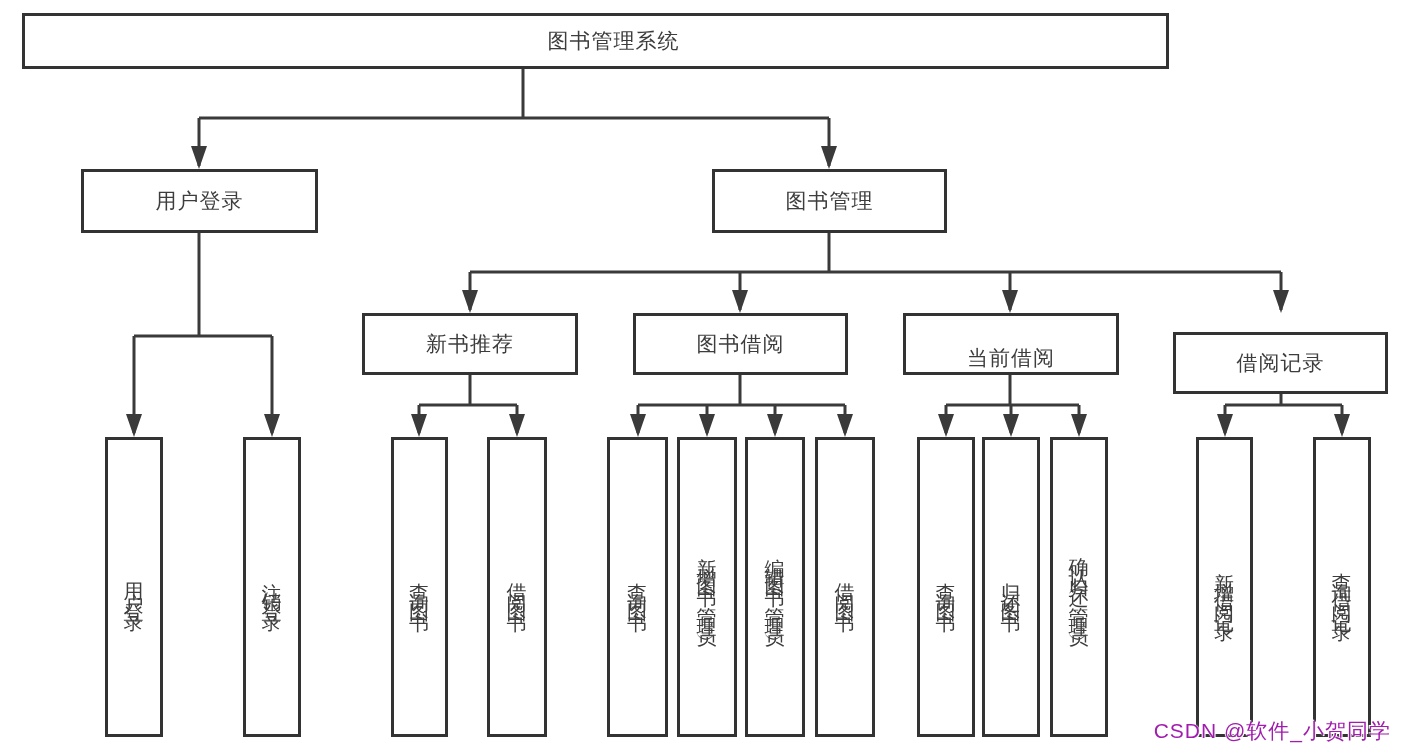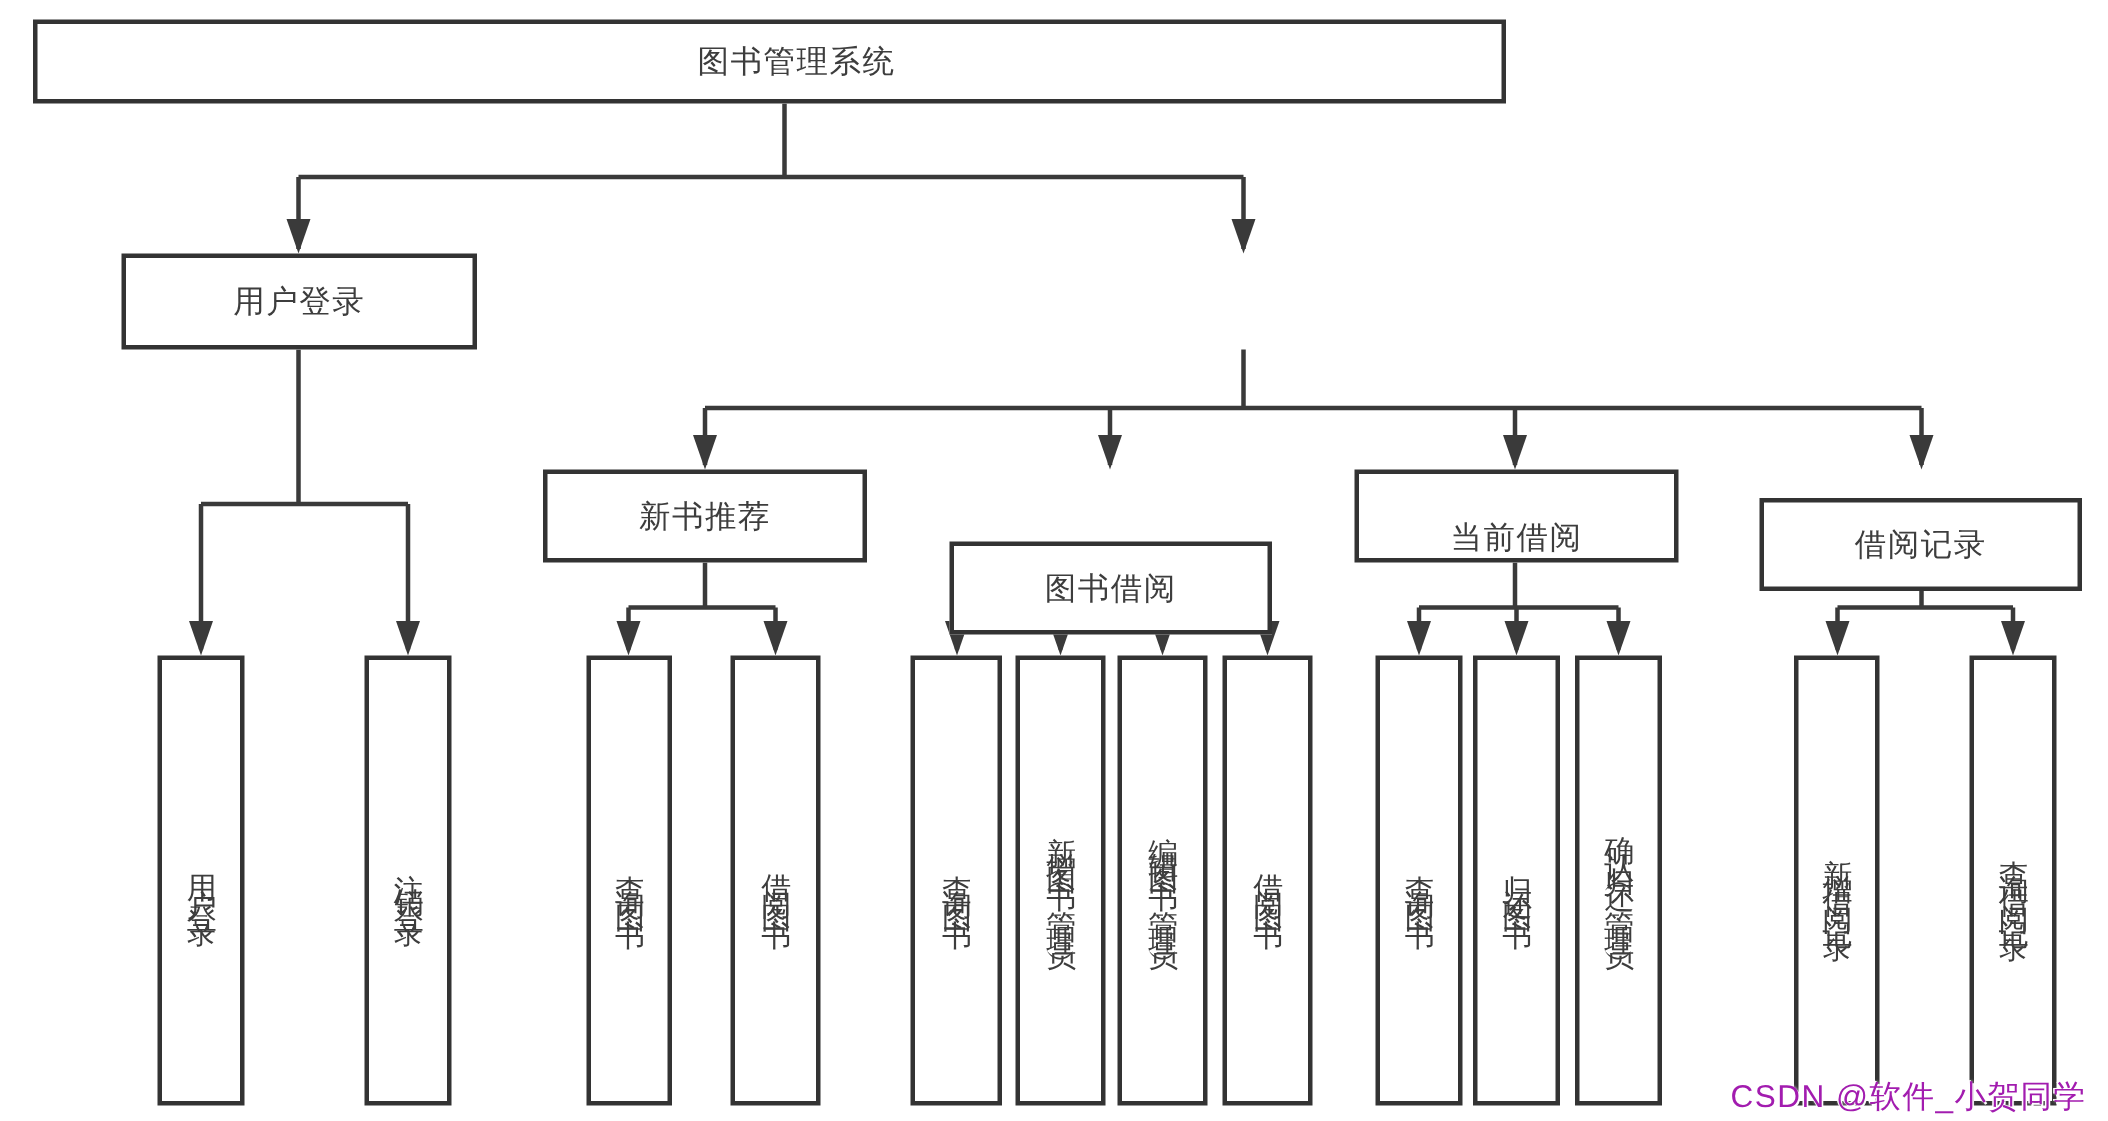--- a/index.html
+++ b/index.html
@@ -72,32 +72,35 @@
       <polygon points="767,414 783,414 775,437"></polygon>
       <polygon points="837,414 853,414 845,437"></polygon>
       <polygon points="938,414 954,414 946,437"></polygon>
       <polygon points="1003,414 1019,414 1011,437"></polygon>
       <polygon points="1071,414 1087,414 1079,437"></polygon>
       <polygon points="1217,414 1233,414 1225,437"></polygon>
       <polygon points="1334,414 1350,414 1342,437"></polygon>
     </g>
   </svg>
 
-  <div class="hbox" style="left:22px;top:13px;width:982px;height:56px;padding-left:36px;">
+  <div class="hbox" style="left:22px;top:13px;width:1147px;height:56px;padding-left:36px;">
     <span>图书管理系统</span>
   </div>
 
   <div class="hbox" style="left:81px;top:169px;width:237px;height:64px;">
     <span>用户登录</span>
   </div>
+  <div class="hbox" style="left:712px;top:169px;width:235px;height:64px;">
+    <span>图书管理</span>
+  </div>
 
   <div class="hbox" style="left:362px;top:313px;width:216px;height:62px;">
     <span>新书推荐</span>
   </div>
-  <div class="hbox" style="left:633px;top:313px;width:215px;height:62px;margin-top:48px;">
+  <div class="hbox" style="left:633px;top:313px;width:215px;height:62px;">
     <span>图书借阅</span>
   </div>
   <div class="hbox" style="left:903px;top:313px;width:216px;height:62px;align-items:flex-end;">
     <span>当前借阅</span>
   </div>
   <div class="hbox" style="left:1173px;top:313px;width:215px;height:62px;margin-top:19px;">
     <span>借阅记录</span>
   </div>
 
   <div class="vbox" style="left:105px;width:58px;">

